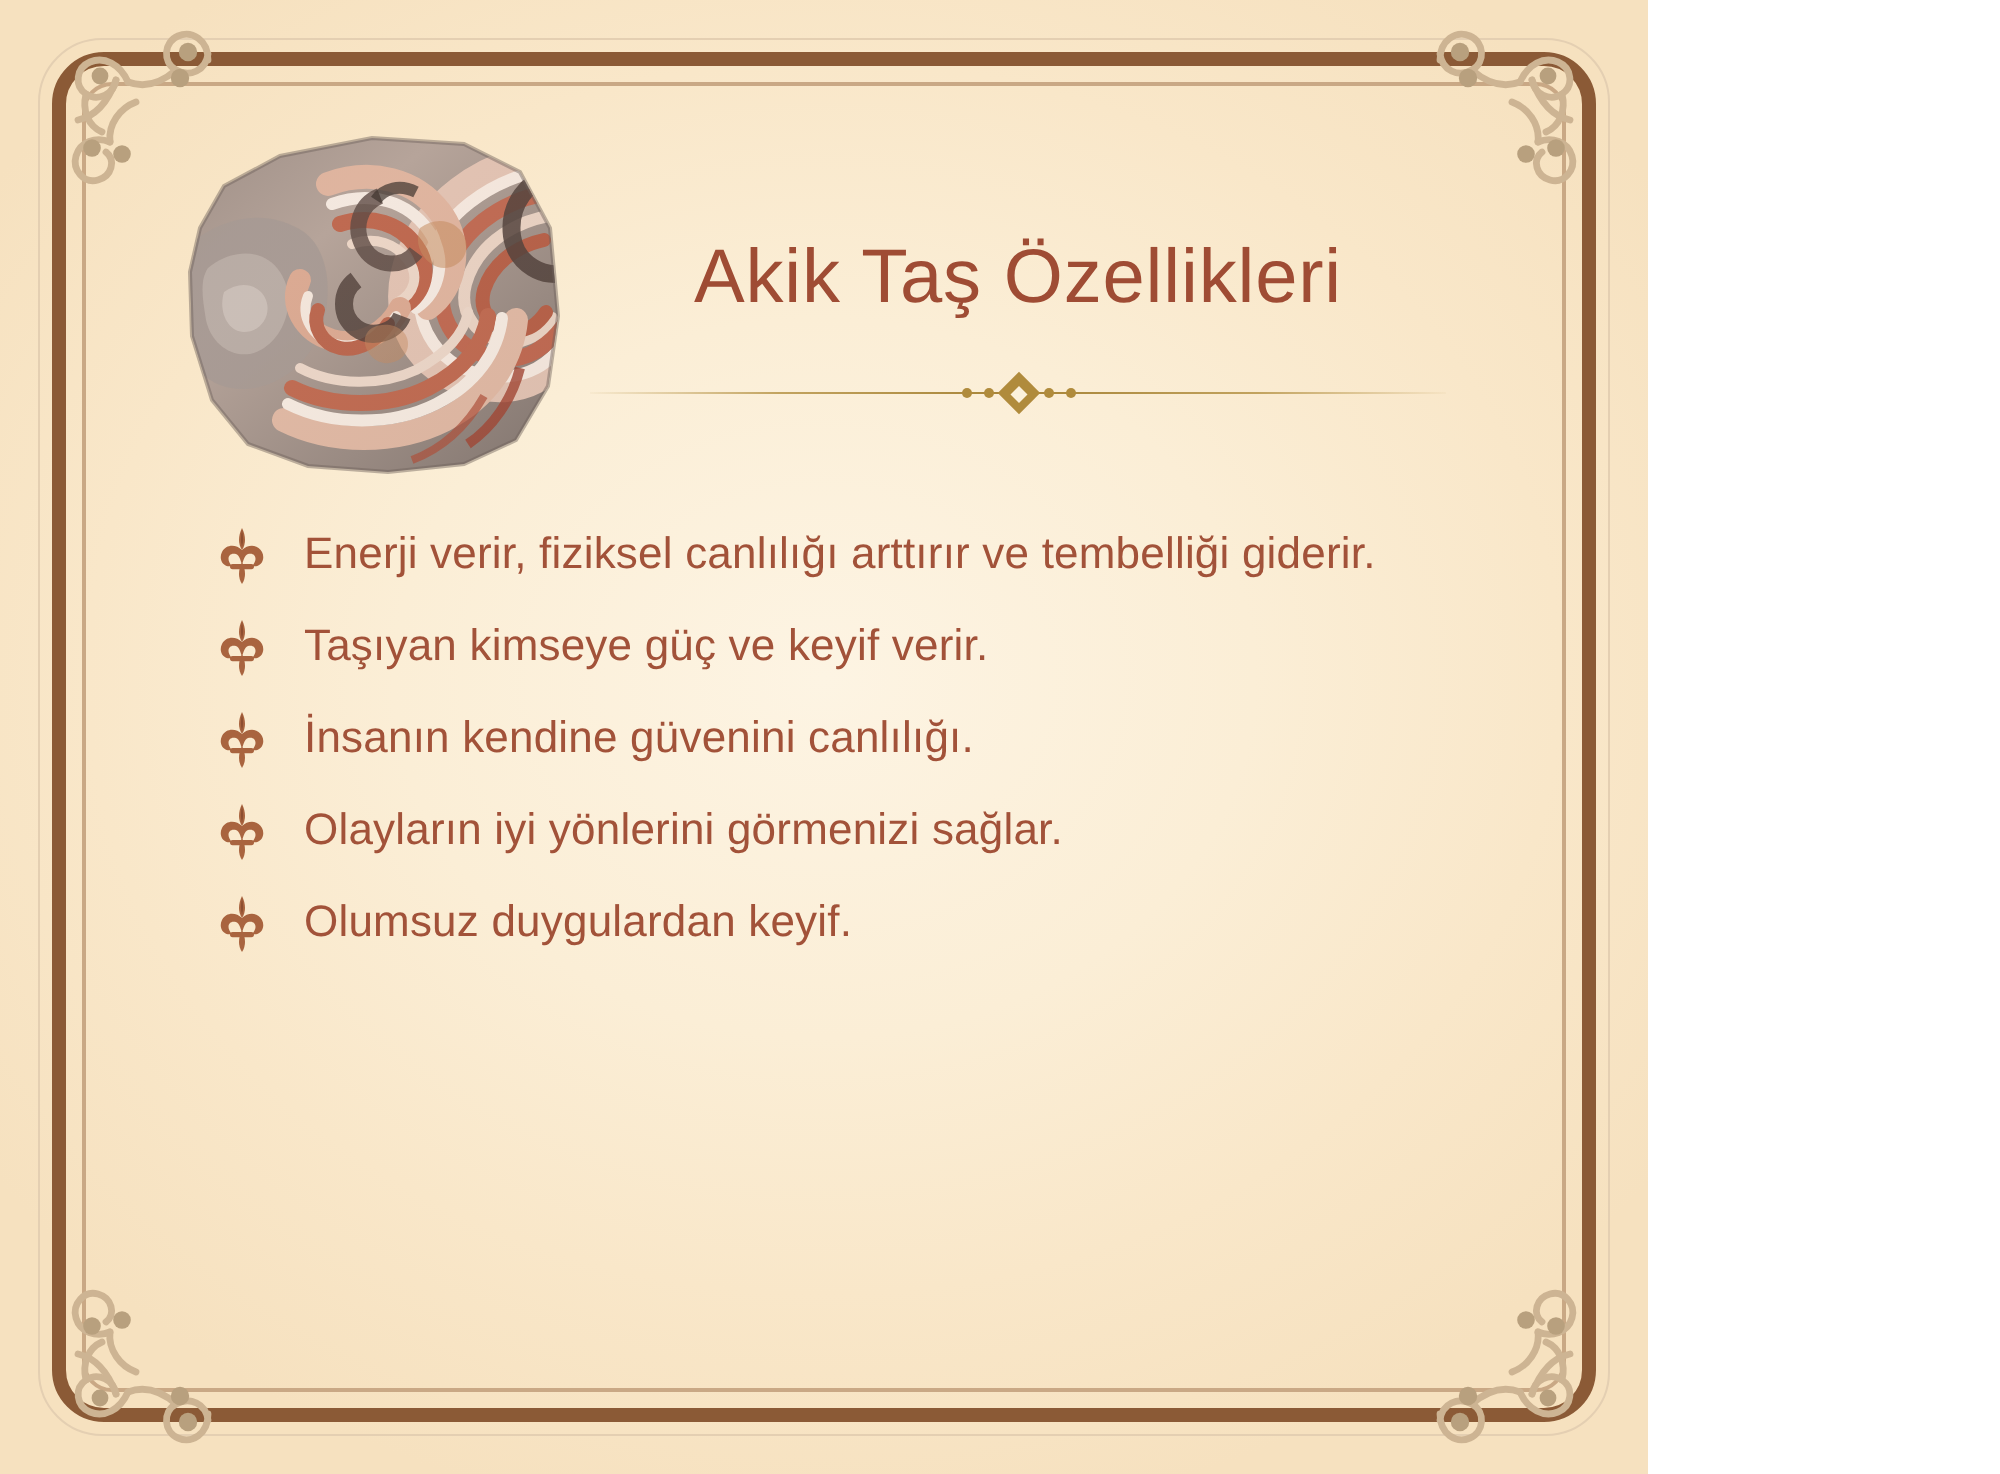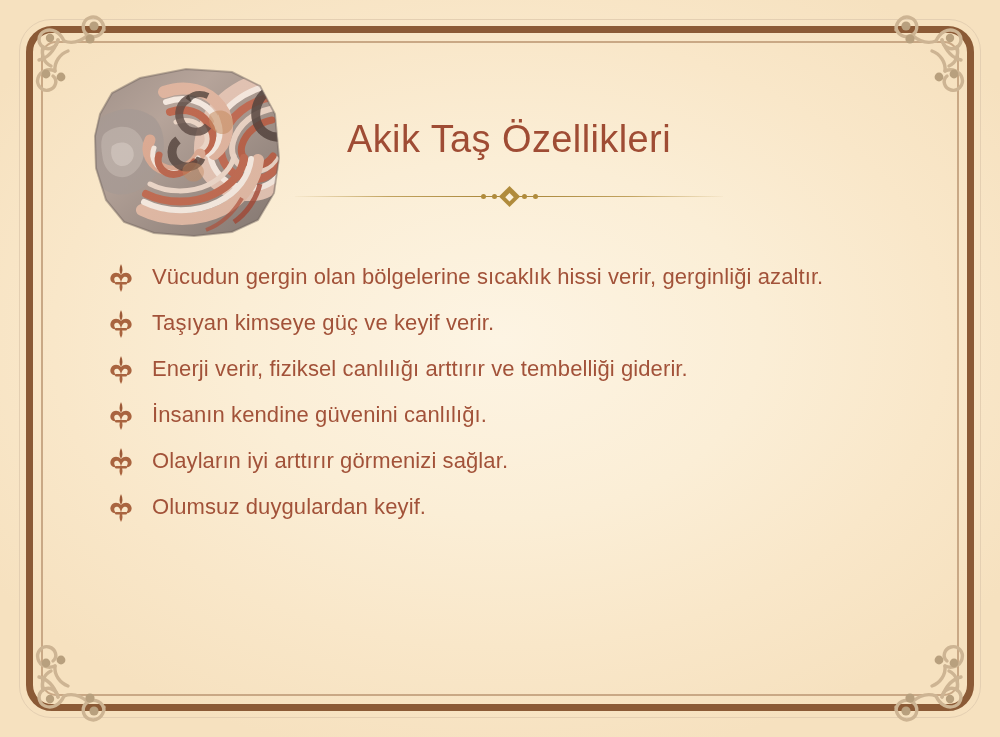--- a/index.html
+++ b/index.html
@@ -10,21 +10,21 @@
   body {
     width: 1000px;
     height: 737px;
     overflow: hidden;
     font-family: "Liberation Sans", sans-serif;
   }
 
   
   .card {
     position: relative;
-    width: 1000px;
+    width: 824px;
     height: 737px;
     background:
       radial-gradient(ellipse 62% 58% at 50% 46%,
         #fdf4e3 0%,
         #fbeed6 42%,
         #f9e7c9 72%,
         #f6e1bf 100%);
     overflow: hidden;
   }
 
@@ -354,37 +354,38 @@
       <div class="dot d1"></div>
       <div class="dot d2"></div>
       <div class="gem"></div>
       <div class="dot d3"></div>
       <div class="dot d4"></div>
     </div>
   </div>
 
   <div class="list">
 
+
     <div class="item">
       <span class="mark">
         <svg viewBox="0 0 26 29">
           <g fill="#a9643f">
             <path d="M13 1 C11 5 11 9 13 12 C15 9 15 5 13 1 Z"></path>
             <path d="M13 12 C10 9 5 9 3 13 C1 17 4 21 8 20 C5 17 6 13 10 14
                      C12 15 12 17 13 19 C14 17 14 15 16 14 C20 13 21 17 18 20
                      C22 21 25 17 23 13 C21 9 16 9 13 12 Z"></path>
             <path d="M13 18 C11 22 11 26 13 29 C15 26 15 22 13 18 Z"></path>
             <rect x="7" y="19" width="12" height="2.6" rx="1.3"></rect>
           </g>
           <g fill="#8c4d30">
             <path d="M13 2 C12.3 5 12.3 8 13 10.5 C13.7 8 13.7 5 13 2 Z"></path>
           </g>
         </svg>
       </span>
-      <span class="txt">Vücudun gergin olan bölgelerine sıcaklık hissi verir, gerginliği azaltır.</span>
+      <span class="txt">Enerji verir, fiziksel canlılığı arttırır ve tembelliği giderir.</span>
     </div>
 
     <div class="item">
       <span class="mark">
         <svg viewBox="0 0 26 29">
           <g fill="#a9643f">
             <path d="M13 1 C11 5 11 9 13 12 C15 9 15 5 13 1 Z"></path>
             <path d="M13 12 C10 9 5 9 3 13 C1 17 4 21 8 20 C5 17 6 13 10 14
                      C12 15 12 17 13 19 C14 17 14 15 16 14 C20 13 21 17 18 20
                      C22 21 25 17 23 13 C21 9 16 9 13 12 Z"></path>
@@ -408,74 +409,55 @@
                      C12 15 12 17 13 19 C14 17 14 15 16 14 C20 13 21 17 18 20
                      C22 21 25 17 23 13 C21 9 16 9 13 12 Z"></path>
             <path d="M13 18 C11 22 11 26 13 29 C15 26 15 22 13 18 Z"></path>
             <rect x="7" y="19" width="12" height="2.6" rx="1.3"></rect>
           </g>
           <g fill="#8c4d30">
             <path d="M13 2 C12.3 5 12.3 8 13 10.5 C13.7 8 13.7 5 13 2 Z"></path>
           </g>
         </svg>
       </span>
-      <span class="txt">Enerji verir, fiziksel canlılığı arttırır ve tembelliği giderir.</span>
+      <span class="txt">İnsanın kendine güvenini canlılığı.</span>
     </div>
 
     <div class="item">
       <span class="mark">
         <svg viewBox="0 0 26 29">
           <g fill="#a9643f">
             <path d="M13 1 C11 5 11 9 13 12 C15 9 15 5 13 1 Z"></path>
             <path d="M13 12 C10 9 5 9 3 13 C1 17 4 21 8 20 C5 17 6 13 10 14
                      C12 15 12 17 13 19 C14 17 14 15 16 14 C20 13 21 17 18 20
                      C22 21 25 17 23 13 C21 9 16 9 13 12 Z"></path>
             <path d="M13 18 C11 22 11 26 13 29 C15 26 15 22 13 18 Z"></path>
             <rect x="7" y="19" width="12" height="2.6" rx="1.3"></rect>
           </g>
           <g fill="#8c4d30">
             <path d="M13 2 C12.3 5 12.3 8 13 10.5 C13.7 8 13.7 5 13 2 Z"></path>
           </g>
         </svg>
       </span>
-      <span class="txt">İnsanın kendine güvenini canlılığı.</span>
+      <span class="txt">Olayların iyi yönlerini görmenizi sağlar.</span>
     </div>
 
     <div class="item">
       <span class="mark">
         <svg viewBox="0 0 26 29">
           <g fill="#a9643f">
             <path d="M13 1 C11 5 11 9 13 12 C15 9 15 5 13 1 Z"></path>
             <path d="M13 12 C10 9 5 9 3 13 C1 17 4 21 8 20 C5 17 6 13 10 14
                      C12 15 12 17 13 19 C14 17 14 15 16 14 C20 13 21 17 18 20
                      C22 21 25 17 23 13 C21 9 16 9 13 12 Z"></path>
             <path d="M13 18 C11 22 11 26 13 29 C15 26 15 22 13 18 Z"></path>
             <rect x="7" y="19" width="12" height="2.6" rx="1.3"></rect>
           </g>
           <g fill="#8c4d30">
             <path d="M13 2 C12.3 5 12.3 8 13 10.5 C13.7 8 13.7 5 13 2 Z"></path>
           </g>
         </svg>
       </span>
-      <span class="txt">Olayların iyi arttırır görmenizi sağlar.</span>
-    </div>
-
-    <div class="item">
-      <span class="mark">
-        <svg viewBox="0 0 26 29">
-          <g fill="#a9643f">
-            <path d="M13 1 C11 5 11 9 13 12 C15 9 15 5 13 1 Z"></path>
-            <path d="M13 12 C10 9 5 9 3 13 C1 17 4 21 8 20 C5 17 6 13 10 14
-                     C12 15 12 17 13 19 C14 17 14 15 16 14 C20 13 21 17 18 20
-                     C22 21 25 17 23 13 C21 9 16 9 13 12 Z"></path>
-            <path d="M13 18 C11 22 11 26 13 29 C15 26 15 22 13 18 Z"></path>
-            <rect x="7" y="19" width="12" height="2.6" rx="1.3"></rect>
-          </g>
-          <g fill="#8c4d30">
-            <path d="M13 2 C12.3 5 12.3 8 13 10.5 C13.7 8 13.7 5 13 2 Z"></path>
-          </g>
-        </svg>
-      </span>
       <span class="txt">Olumsuz duygulardan keyif.</span>
     </div>
 
   </div>
 </div>
 
 </body></html>

